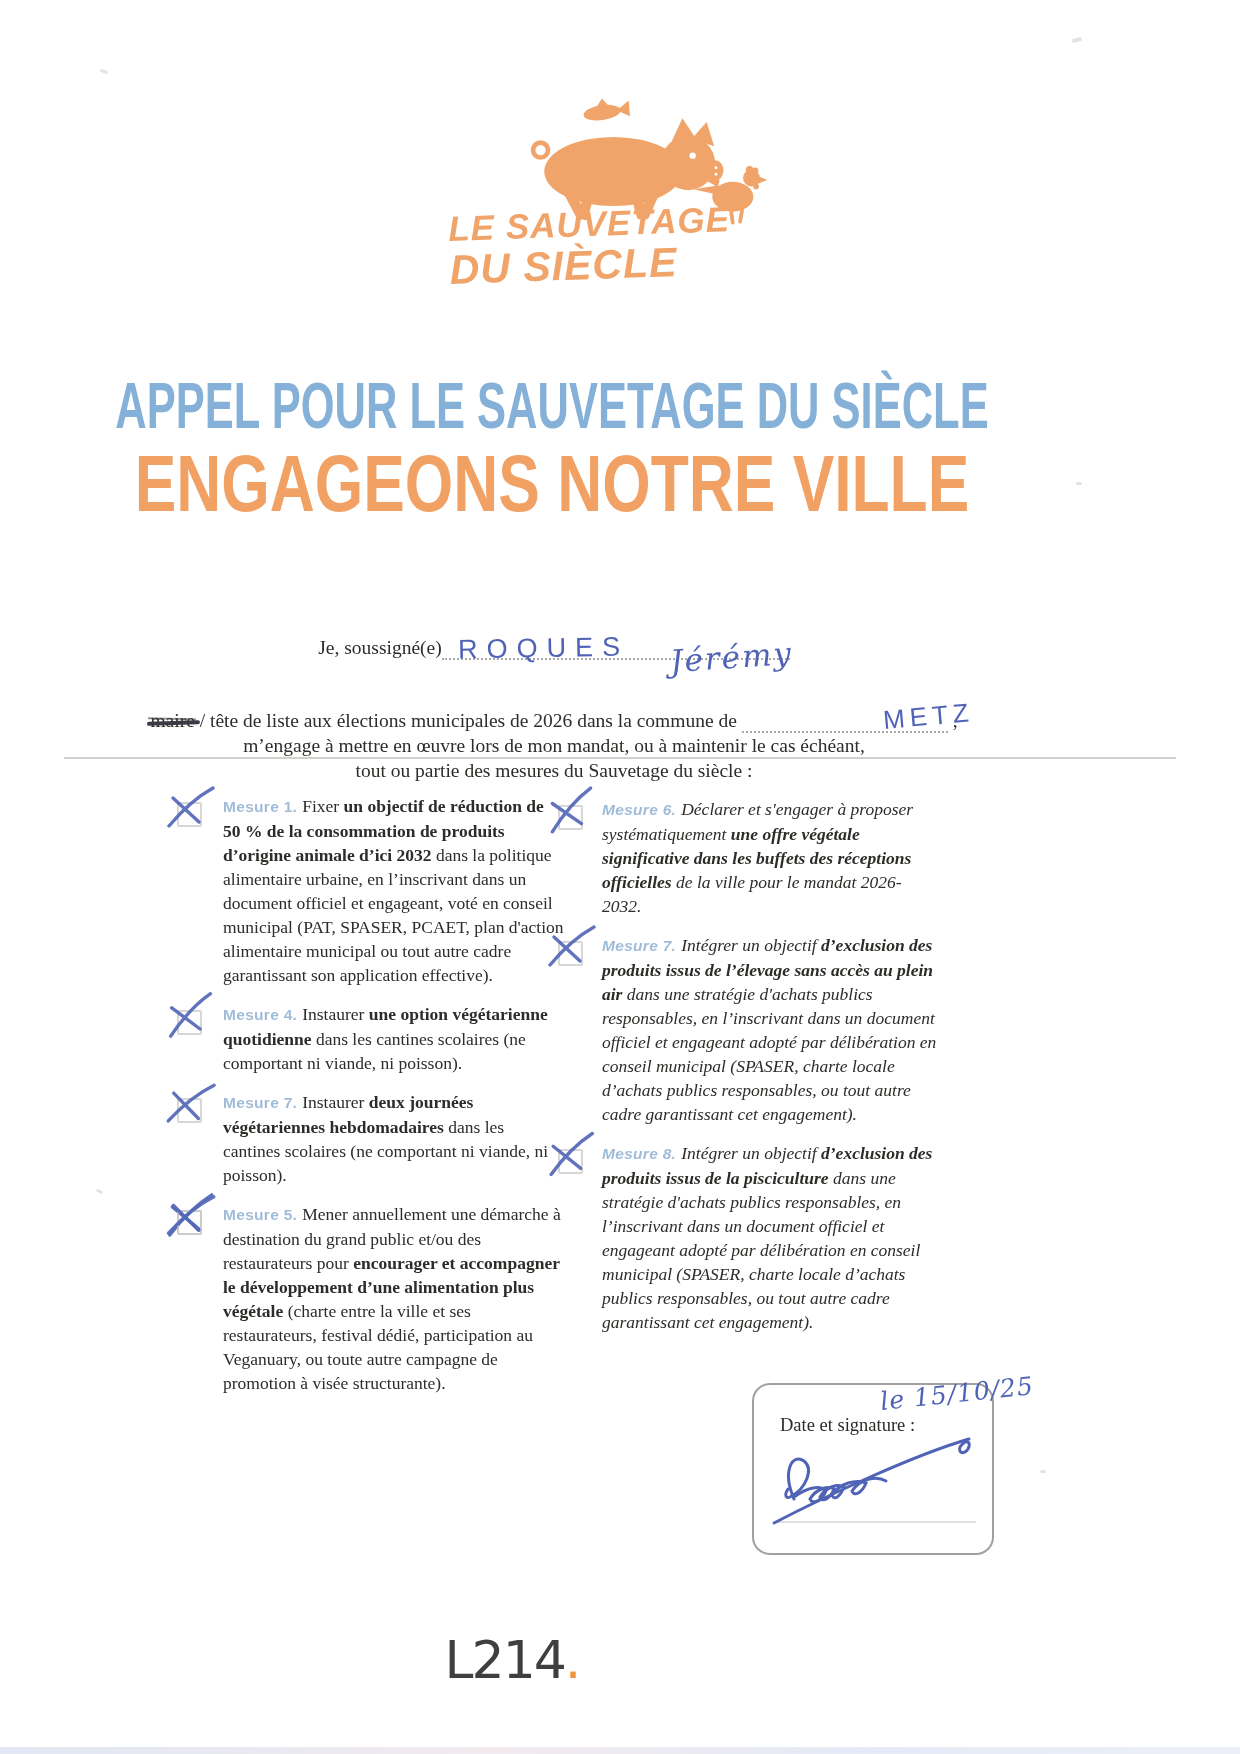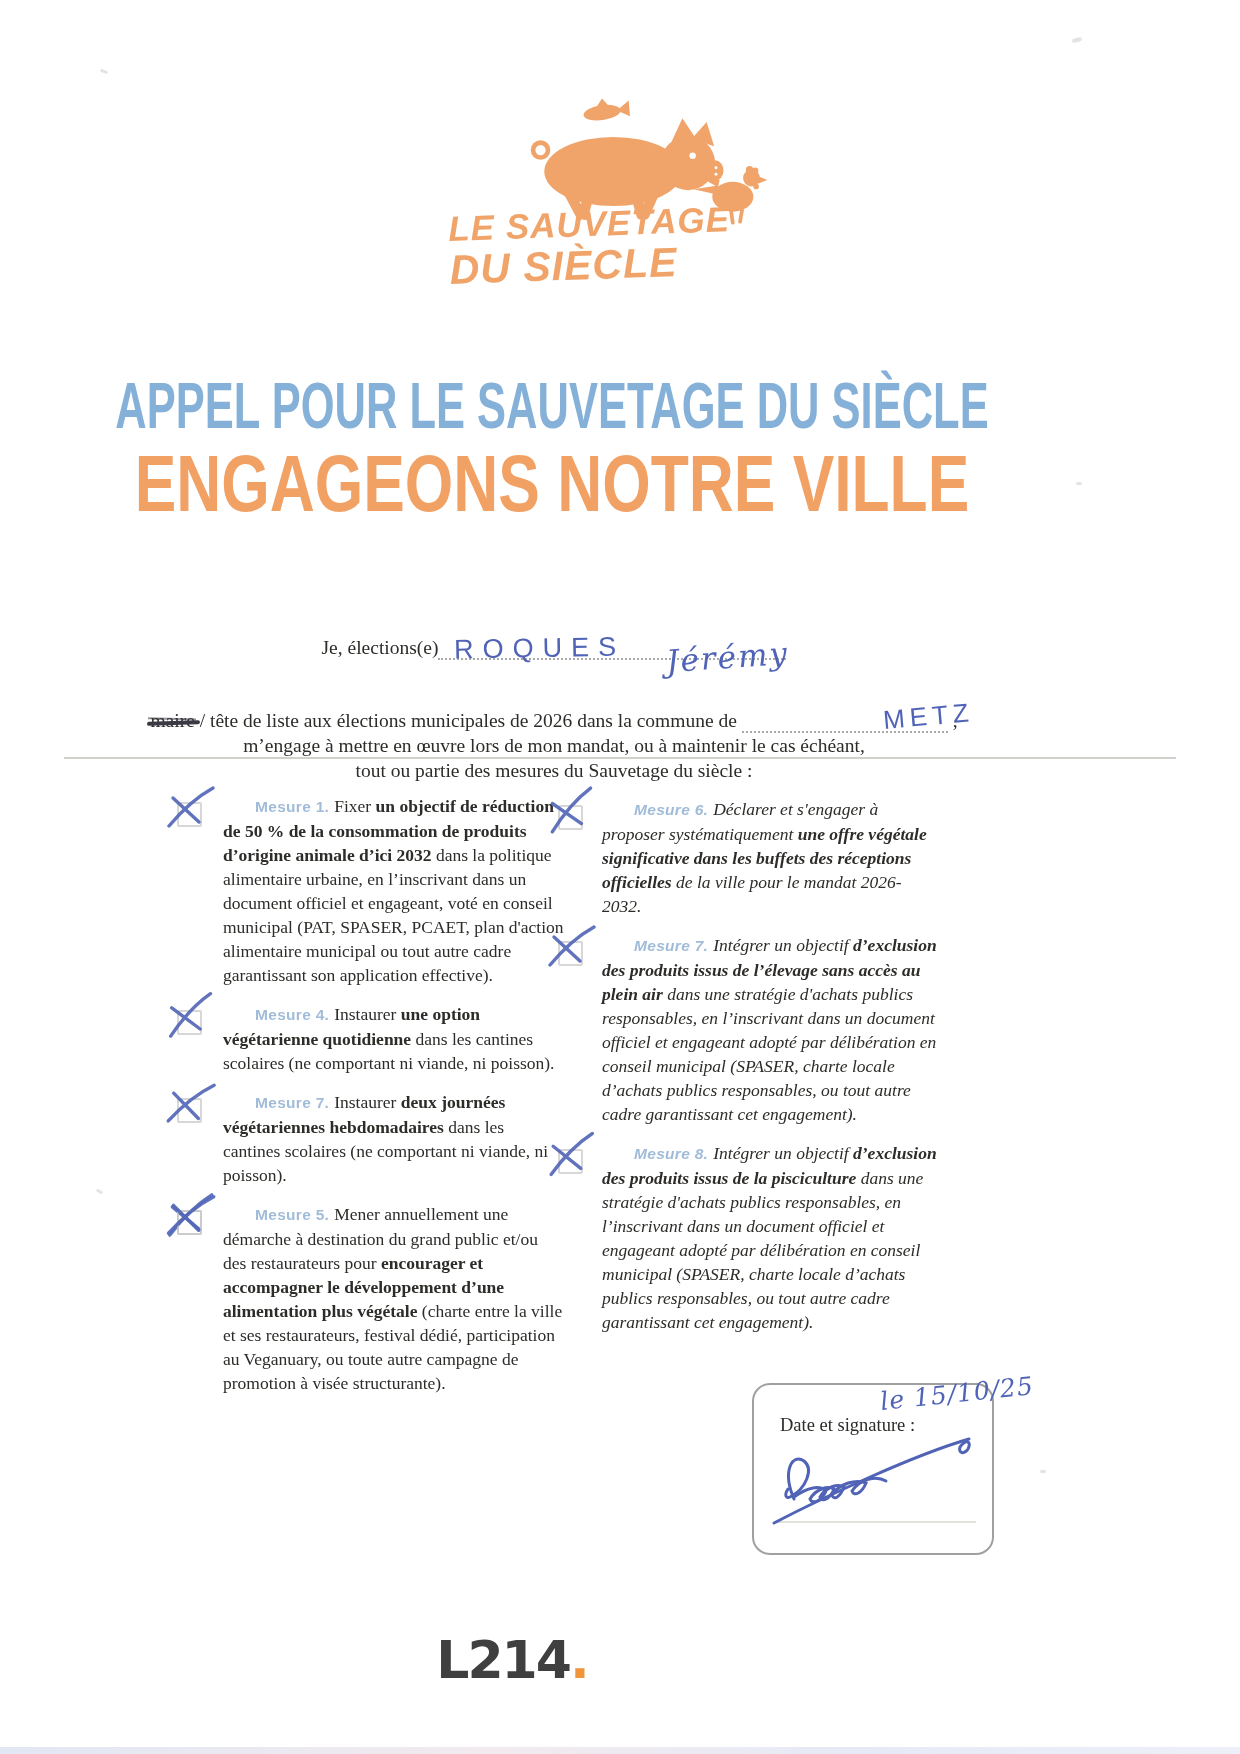--- a/index.html
+++ b/index.html
@@ -43,21 +43,21 @@
   
   .divider{position:absolute;top:757px;left:64px;width:1112px;height:2px;background:#d2d0cb;}
 
   
   .col{position:absolute;}
   #col1{left:161px;top:794px;width:404px;}
   #col2{left:556px;top:797px;width:384px;}
   .measure{position:relative;margin-bottom:15px;}
   #col1 .measure{padding-left:62px;}
   #col2 .measure{padding-left:46px;font-style:italic;}
-  .mtext{font-size:17.5px;line-height:24px;text-align:left;margin-left:32px;}
+  .mtext{font-size:17.5px;line-height:24px;text-align:left;}
   .mtext .b{font-weight:bold;}
   .mlabel{font-family:"Liberation Sans",sans-serif;font-weight:bold;font-size:15.5px;
           color:#a0bcd9;letter-spacing:.3px;margin-right:5px;}
   .check{position:absolute;left:0;top:0;width:56px;height:50px;}
   #col2 .check{left:-14px;}
   .box{position:absolute;left:16px;top:8px;width:21px;height:21px;border:2px solid #c6c6c6;
        opacity:.7;border-radius:2px;}
   .tick{position:absolute;left:0;top:-8px;}
   #col1 .measure:nth-child(2) .tick{transform:rotate(-6deg);}
   #col1 .measure:nth-child(3) .tick{transform:rotate(3deg);}
@@ -70,21 +70,21 @@
   .sigbox{position:absolute;left:752px;top:1383px;width:238px;height:168px;
           border:2px solid #a0a0a0;border-radius:18px;}
   .siglabel{position:absolute;left:26px;top:30px;font-size:18.5px;}
   .hw-date{position:absolute;left:126px;top:-6px;font-size:25px;font-family:"DejaVu Serif",serif;
            font-style:italic;color:#5063b6;transform:rotate(-6deg);white-space:nowrap;letter-spacing:1px;}
   .sigline{position:absolute;left:22px;right:16px;bottom:30px;border-bottom:2px solid #e3e1dc;}
   .scrawl{position:absolute;left:10px;top:40px;}
 
   
   .l214{position:absolute;top:1630px;left:0;width:1024px;text-align:center;
-        font-family:"DejaVu Sans",sans-serif;font-weight:bold;font-size:52px;
+        font-family:"DejaVu Sans",sans-serif;font-weight:normal;font-size:52px;
         color:#3f3f3f;letter-spacing:-2px;}
   .l214 .dot{color:#f0953c;}
 
   
   .speck{position:absolute;background:#9a9a9a;opacity:.28;border-radius:2px;}
   .scan-edge{position:absolute;left:0;right:0;bottom:0;height:7px;opacity:.55;
              background:linear-gradient(90deg,#c9d4ea,#e8d9e2 40%,#cfd9ef 70%,#dfe3f2);}
 </style>
 </head>
 <body>
@@ -139,21 +139,21 @@
   <div class="brand-text">
     <div class="bt1">LE SAUVETAGE</div>
     <div class="bt2">DU SIÈCLE</div>
   </div>
 
   <div class="title1">APPEL POUR LE SAUVETAGE DU SIÈCLE</div>
   <div class="title2">ENGAGEONS NOTRE VILLE</div>
 
   <div class="intro">
     <div class="iline">
-      <span>Je, élections(e)</span>
+      <span>Je, soussigné(e)</span>
       <span class="dotseg dot1">
         <span class="hw hw-last">ROQUES</span>
         <span class="hw hw-first">Jérémy</span>
       </span>
     </div>
     <div class="iline">
       <span class="struck">maire</span>
       <span> / tête de liste aux élections municipales de 2026 dans la commune de </span>
       <span class="dotseg dot2">
         <span class="hw hw-city">METZ</span>

